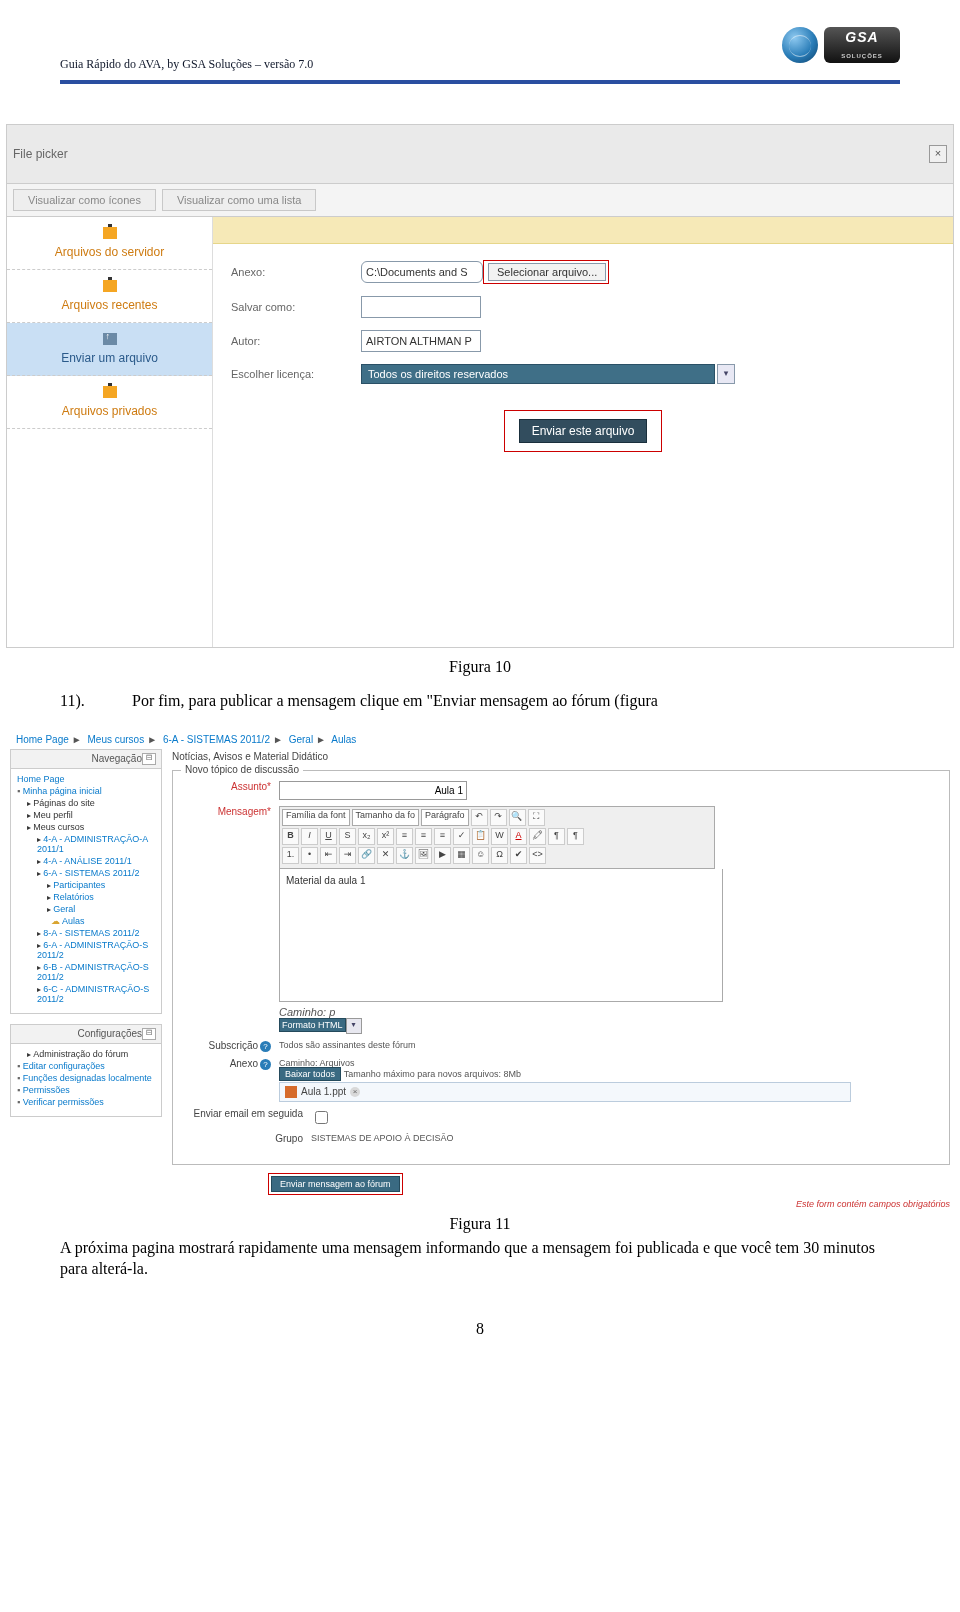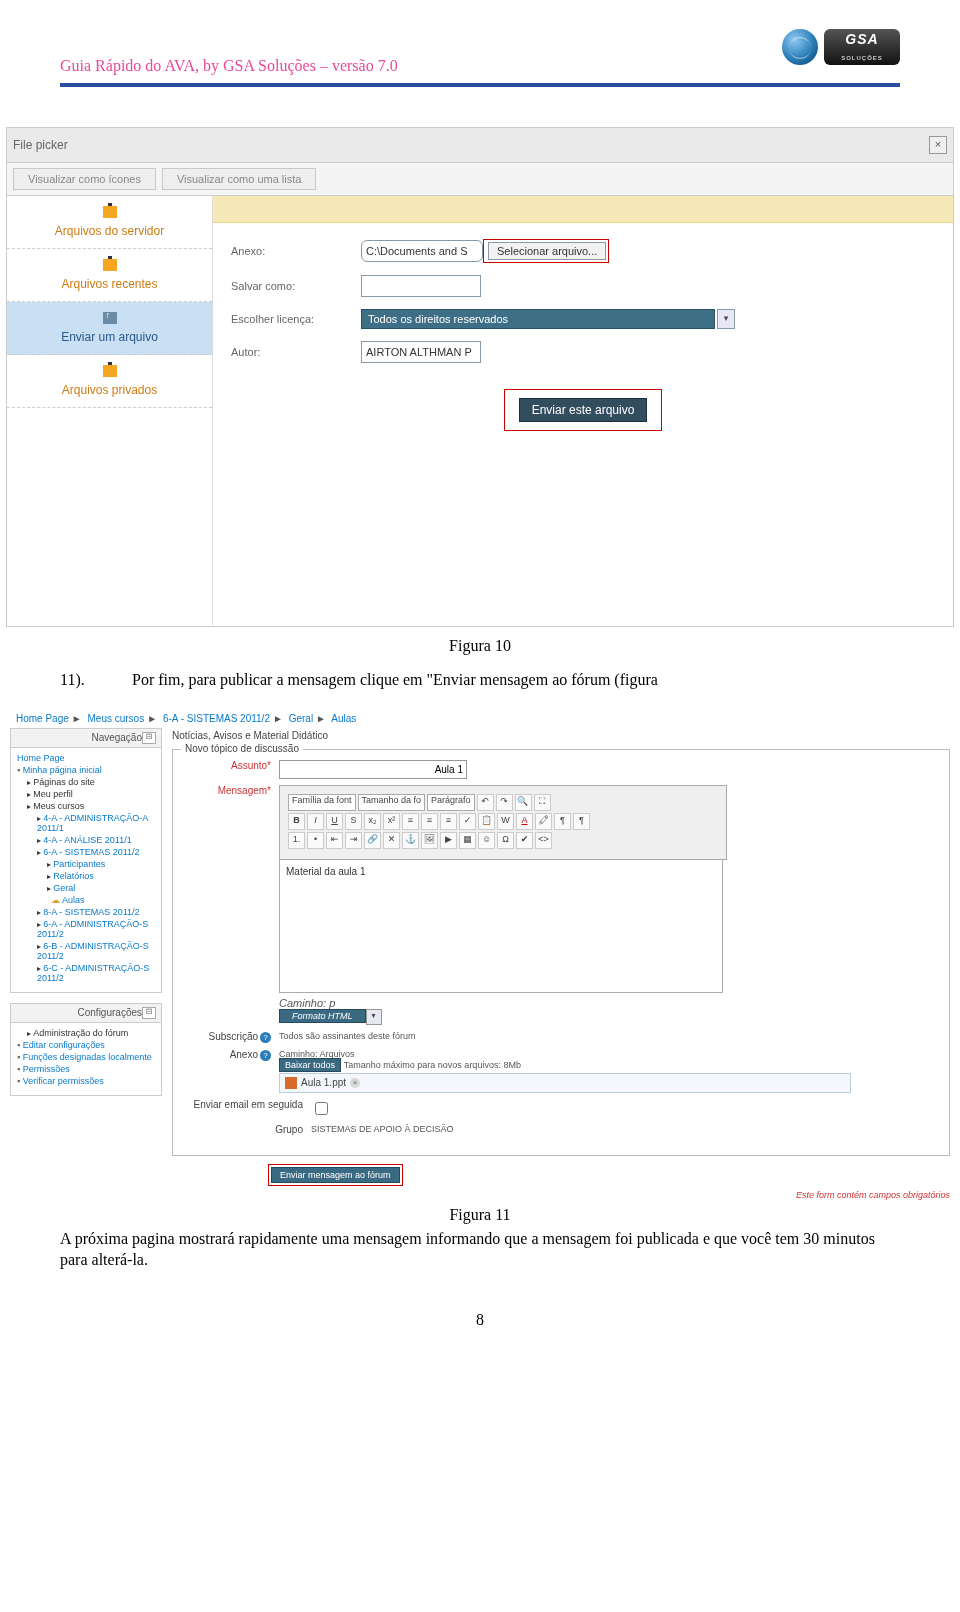--- a/index.html
+++ b/index.html
@@ -1,29 +1,29 @@
 <!DOCTYPE html>
 <html><head>
 <meta charset="utf-8">
 <style>
   body { margin:0; font-family:"Times New Roman",serif; background:#fff; color:#000; }
   .page { width:960px; margin:0 auto; position:relative; }
   .header { display:flex; justify-content:space-between; align-items:center; padding:18px 60px 0 60px; }
-  .header-title { font-size:16px; color:#ec4899;margin-top:39px; }
+  .header-title { font-size:12px; color:#0f172a;margin-top:39px; }
   .logo { display:flex; align-items:center; gap:6px; }
   .globe { width:36px; height:36px; border-radius:50%; background:radial-gradient(circle at 35% 30%, #8ec9f0 0%, #2a7db8 55%, #0a3e68 100%); position:relative; }
   .globe::after { content:""; position:absolute; top:8px; left:7px; width:22px; height:20px; border:1.5px solid rgba(255,255,255,0.5); border-left:none; border-right:none; border-radius:50%; }
   .gsa { width:76px; height:36px; background:linear-gradient(#555,#111); border-radius:6px; position:relative; }
   .gsa::before { content:"GSA"; position:absolute; top:2px; left:0; right:0; text-align:center; font:italic bold 14px Arial; color:#fff; letter-spacing:1px; }
   .gsa::after { content:"SOLUÇÕES"; position:absolute; bottom:4px; left:0; right:0; text-align:center; font:bold 6px Arial; color:#ccc; letter-spacing:1px; }
   .rule { margin:8px 60px 0 60px; height:4px; background:#2a4ea0; }
 
   
   .fp-wrap { margin:40px 6px 0 6px; font:11px Tahoma,Arial,sans-serif; color:#555; }
-  .fp-titlebar { display:flex; justify-content:space-between; align-items:center; background:#eaeaea; border:1px solid #ccc; border-bottom:none; padding:8px 6px; }
+  .fp-titlebar { display:flex; justify-content:space-between; align-items:center; background:#eaeaea; border:1px solid #ccc; border-bottom:none; padding:20px 6px; }
   .fp-title { font-size:12px; color:#666; }
   .fp-close { width:16px; height:16px; border:1px solid #999; background:#f0f0f0; text-align:center; line-height:14px; font-size:11px; color:#555; }
   .fp-tabs { display:flex; gap:6px; background:#f4f4f4; border:1px solid #ccc; padding:5px 6px; }
   .fp-tab { padding:4px 14px; border:1px solid #c8c8c8; background:#eee; color:#888; font-size:11px; }
   .fp-body { display:flex; border:1px solid #ccc; border-top:none; height:430px; background:#fff; }
   .fp-side { width:205px; border-right:1px solid #ddd; background:#fff; }
   .fp-item { padding:10px 8px; border-bottom:1px dashed #ccc; color:#ce7b11; font-size:12px; display:flex; align-items:center; gap:6px;flex-direction:column; }
   .fp-item.active { background:#c9dff4; color:#2a5a8a; }
   .m-icon { width:14px; height:12px; background:#f5a623; position:relative; }
   .m-icon::before { content:""; position:absolute; top:-3px; left:5px; width:4px; height:3px; background:#333; }
@@ -71,27 +71,27 @@
   .navlist .bullet::before { content:"▪ "; color:#666; font-size:9px; }
   .main2 { flex:1; }
   .main2-title { font-size:10px; color:#444; padding:2px 0 8px 0; }
   .fieldset { border:1px solid #bbb; position:relative; padding:10px 10px 14px 10px; }
   .legend { position:absolute; top:-7px; left:8px; background:#fff; padding:0 4px; font-size:10px; color:#444; }
   .erow { display:flex; align-items:flex-start; margin-bottom:6px; }
   .elabel { width:88px; text-align:right; padding-right:8px; font-size:10px; color:#c33; }
   .elabel.norm { color:#444; }
   .einput { border:1px solid #999; height:15px; font-size:10px; padding:1px 3px; }
   .einput.w-subj { width:180px;text-align:right; }
-  .toolbar { border:1px solid #aaa; background:#efefef; padding:8px; width:430px; }
+  .toolbar { border:1px solid #aaa; background:#efefef; padding:2px; width:430px; }
   .tb-row { display:flex; flex-wrap:wrap; gap:2px; margin-bottom:2px; }
   .tb-sel { font-size:9px; border:1px solid #aaa; background:#fff; padding:0 3px; height:15px; }
   .tb-btn { width:15px; height:15px; border:1px solid #ccc; background:#fafafa; font-size:9px; text-align:center; line-height:13px; color:#444; }
   .editor-area { border:1px solid #aaa; border-top:none; width:430px; height:120px; padding:6px; font-size:10px; color:#333; background:#fff; }
   .path { font-size:11px; color:#555; margin-top:4px;font-style:italic; }
-  .fmtbtn { background:#3a6a82; color:#fff; border:1px solid #244a5c; padding:1px 12px; font-size:9px; display:inline-block;font-style:italic; }
+  .fmtbtn { background:#3a6a82; color:#fff; border:1px solid #244a5c; padding:1px 2px; font-size:9px; display:inline-block; }
   .downarrow { display:inline-block; width:14px; height:14px; border:1px solid #999; background:#e8e8f0; text-align:center; font-size:8px; color:#446; line-height:12px; vertical-align:top; }
   .smalltext { font-size:9px; color:#555; }
   .dlbtn { background:#3a6a82; color:#fff; border:1px solid #244a5c; padding:1px 5px; font-size:9px; }
   .attach-box { border:1px solid #bcd; background:#f4f8fc; padding:3px 5px; margin-top:3px; width:560px; display:flex; align-items:center; gap:4px; }
   .ppt-icon { width:12px; height:12px; background:#d66b2b; }
   .del-icon { width:10px; height:10px; border-radius:50%; background:#d9d9d9; font-size:8px; text-align:center; line-height:9px; color:#666; }
   .submit2-wrap { margin-top:8px; padding-left:96px; }
   .submit2-box { border:1.5px solid #c00; display:inline-block; padding:2px; }
   .submit2-btn { background:#3a6a82; color:#fff; border:1px solid #244a5c; padding:2px 8px; font-size:9px; }
   .reqnote { text-align:right; font-size:9px; color:#c33; margin-top:4px; font-style:italic; }
@@ -150,28 +150,28 @@
           <div class="flabel">Anexo:</div>
           <input class="finput w1" value="C:\Documents and S" style="">
           <span class="redbox1">
             <button class="btn-sel">Selecionar arquivo...</button>
           </span>
         </div>
         <div class="frow">
           <div class="flabel">Salvar como:</div>
           <input class="finput w2" value="" style="">
         </div>
+        <div class="frow">
+          <div class="flabel">Autor:</div>
+          <input class="finput w2" value="AIRTON ALTHMAN P" style="">
+        </div>
         <div class="frow license">
           <div class="flabel">Escolher licença:</div>
           <div class="license-sel">Todos os direitos reservados</div>
           <div class="license-arrow">▾</div>
-        </div>
-        <div class="frow">
-          <div class="flabel">Autor:</div>
-          <input class="finput w2" value="AIRTON ALTHMAN P" style="">
         </div>
         <div class="submit-wrap">
           <span class="submit-box">
             <button class="submit-btn">Enviar este arquivo</button>
           </span>
         </div>
       </div>
     </div>
   </div>
 

